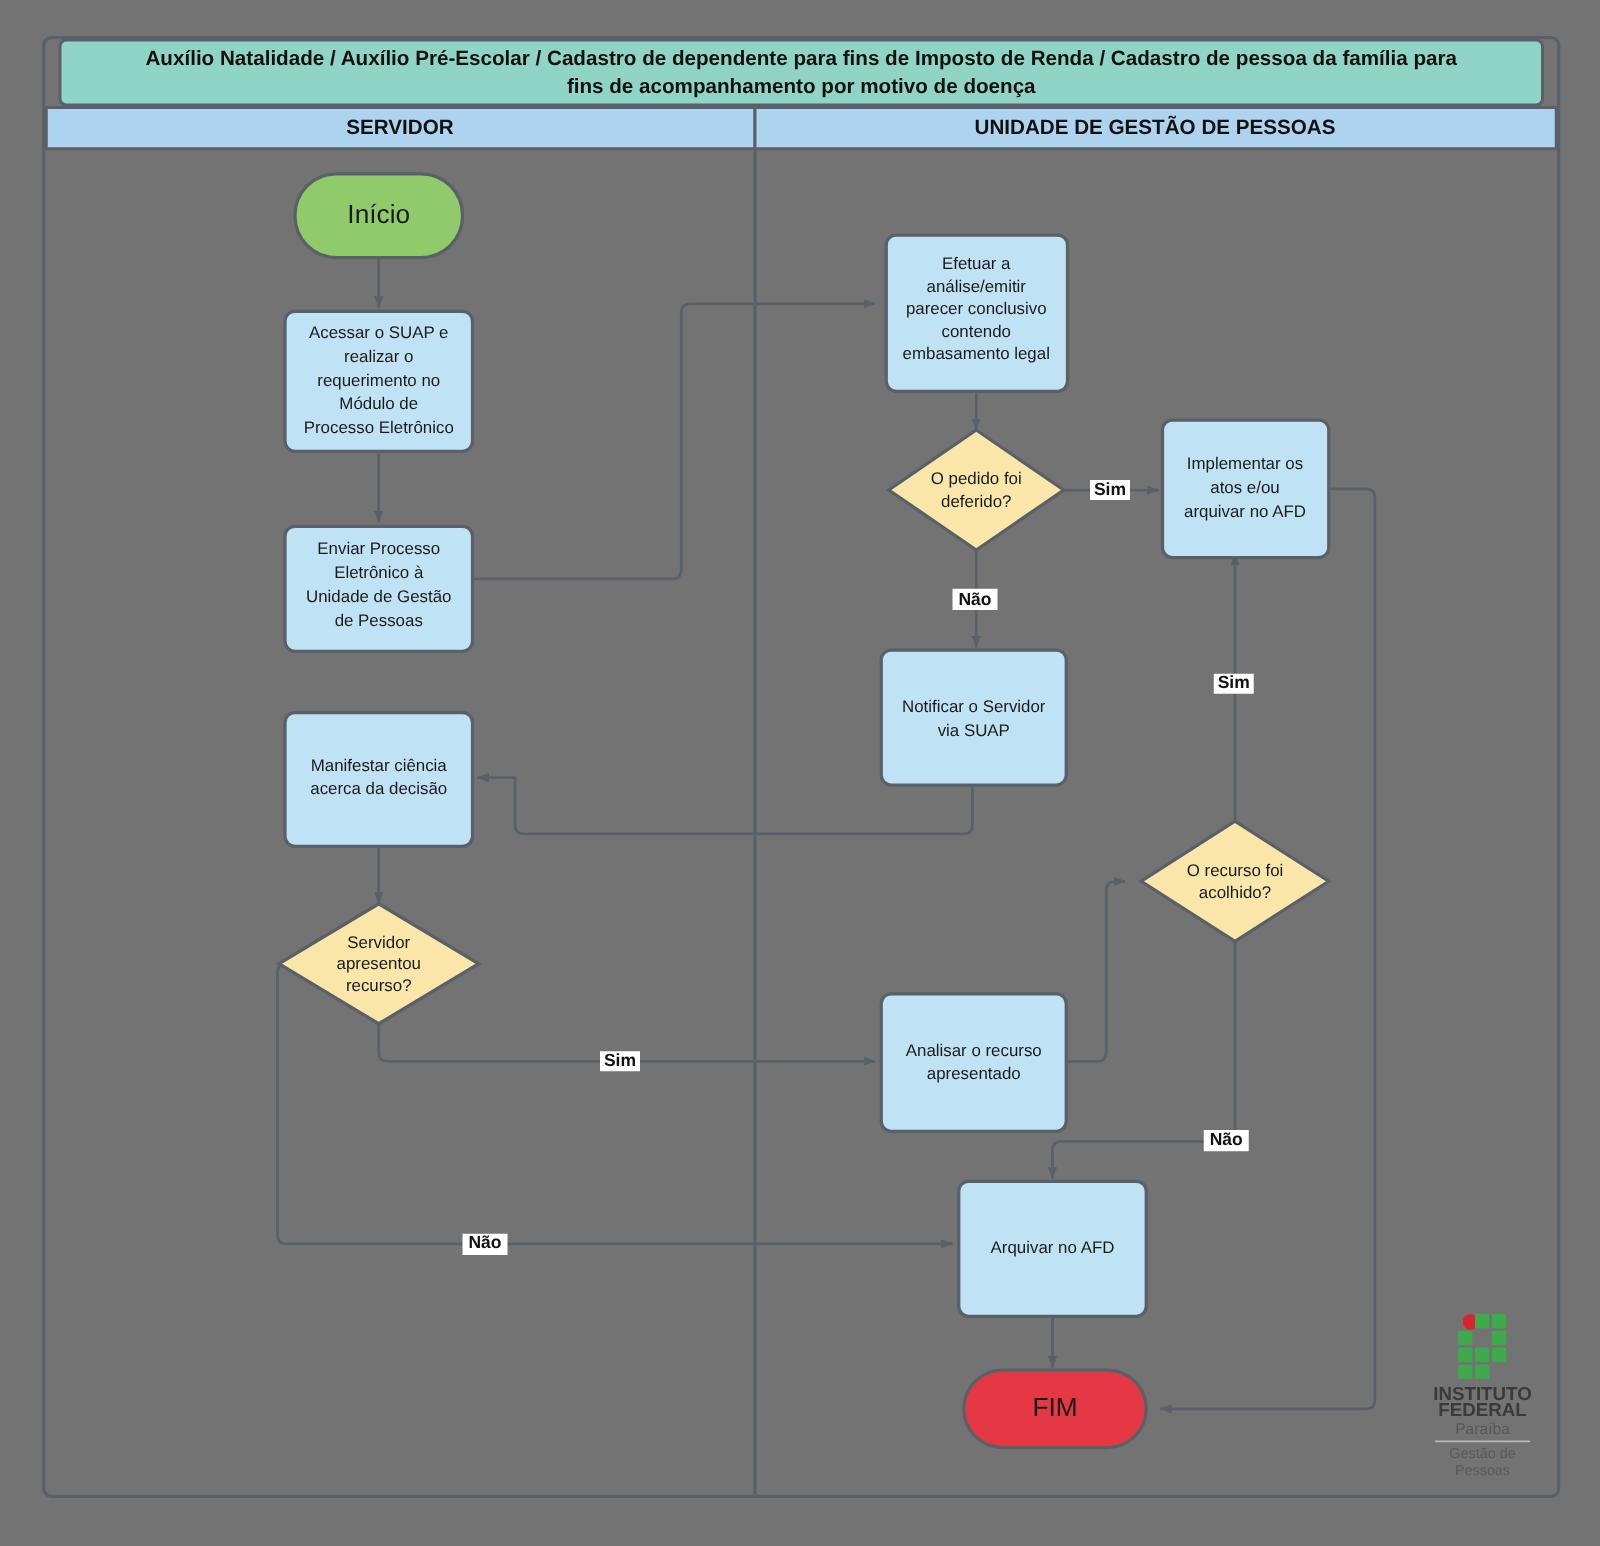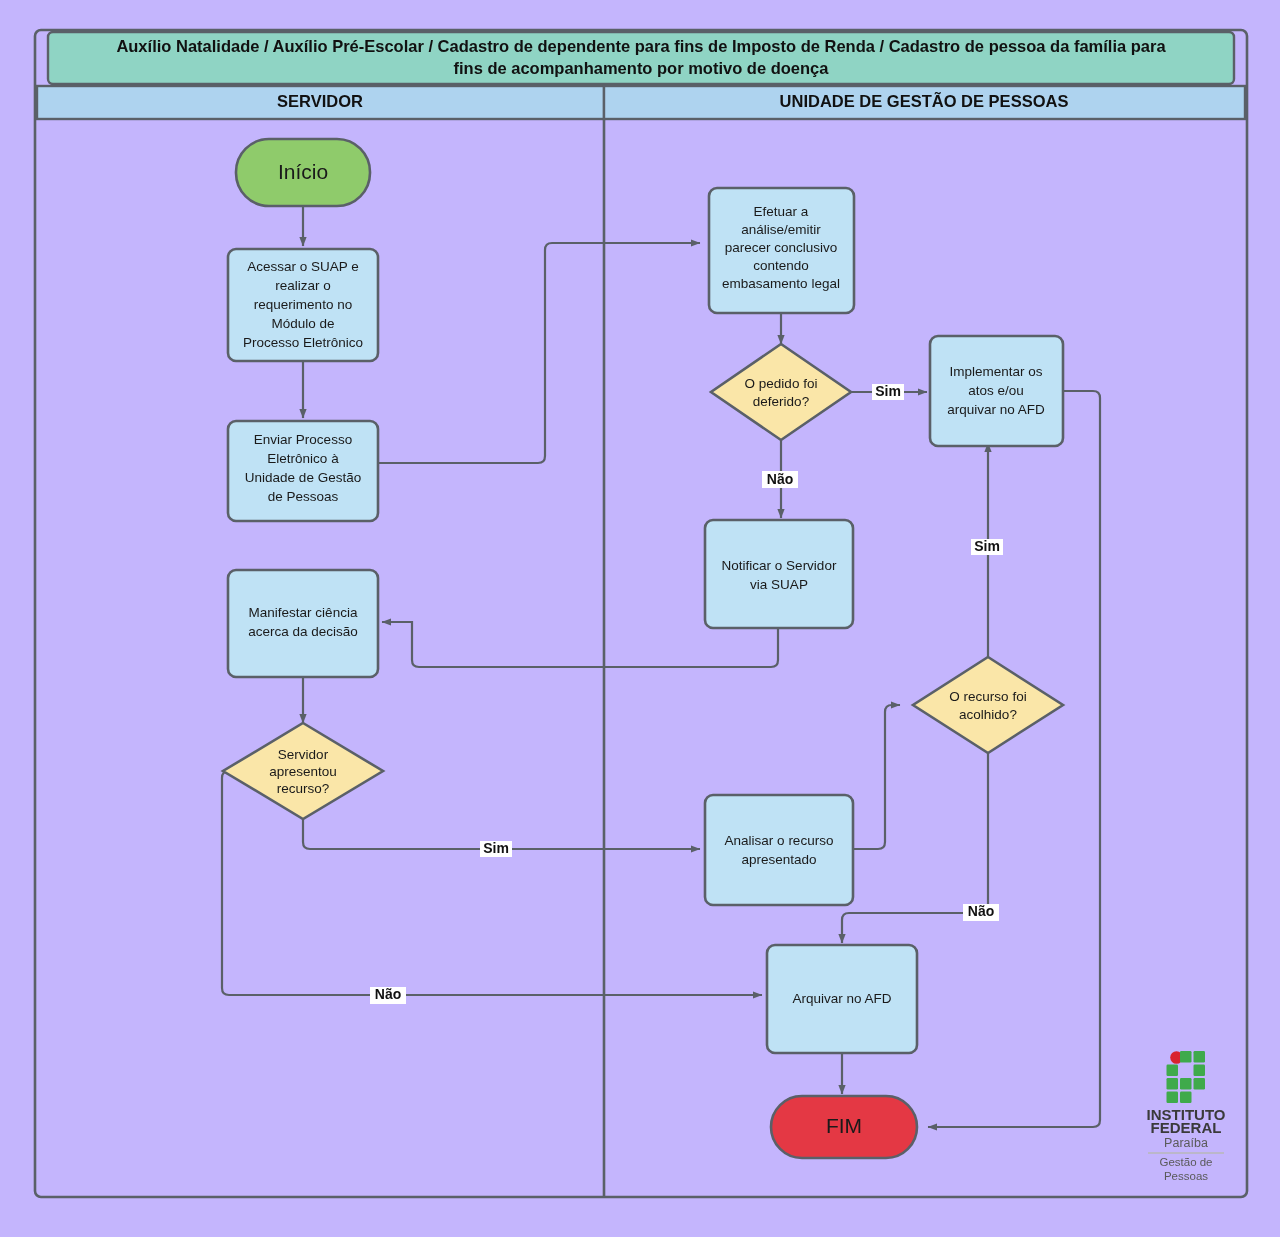--- a/index.html
+++ b/index.html
@@ -5,21 +5,21 @@
   html, body {
     margin: 0;
     padding: 0;
     background: #ffffff;
     font-family: "Liberation Sans", sans-serif;
   }
   #page {
     position: relative;
     width: 1280px;
     height: 1237px;
-    background: #c4b5fd;
+    background: #737373;
     overflow: hidden;
   }
   svg.flow {
     position: absolute;
     left: 0;
     top: 0;
     width: 1280px;
     height: 1237px;
   }
   .nodeText {

